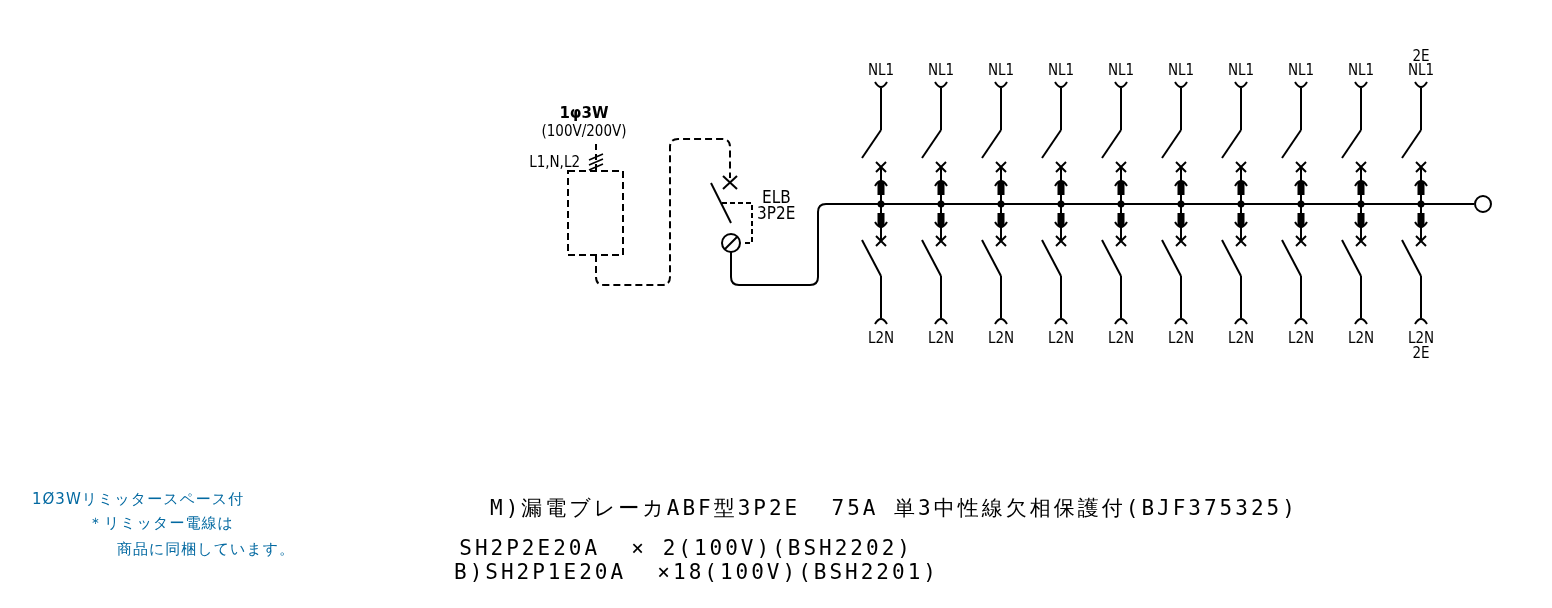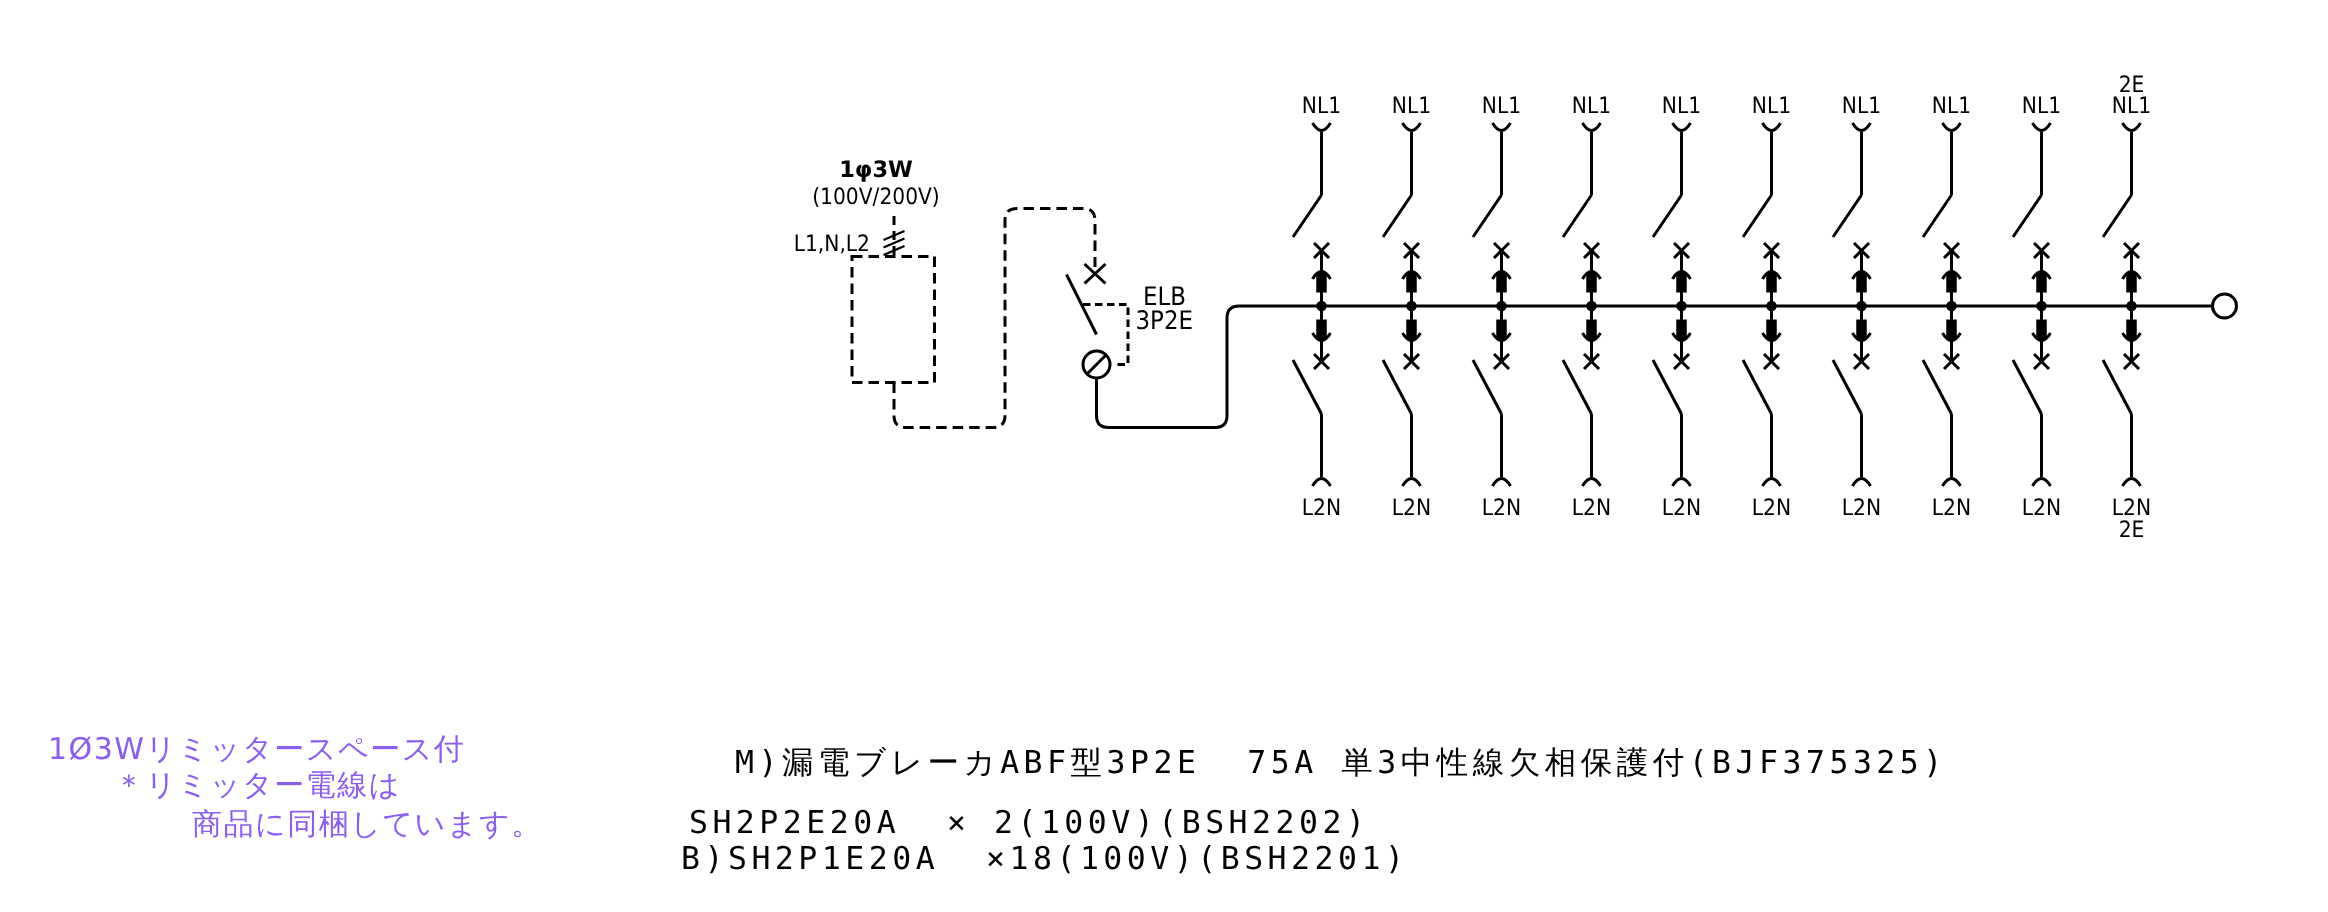--- a/index.html
+++ b/index.html
@@ -1,21 +1,21 @@
 <!DOCTYPE html>
 <html><head>
 <meta charset="utf-8">
 <style>
   html, body { margin: 0; padding: 0; background: #ffffff; }
   body { width: 1552px; height: 608px; position: relative; overflow: hidden; }
   #diagram { position: absolute; left: 0; top: 0; width: 1552px; height: 608px; }
   .lbl { font-family: "DejaVu Sans", sans-serif; font-size: 15px; fill: #000; font-stretch: condensed; }
   .lbl-bold { font-family: "DejaVu Sans", sans-serif; font-size: 15px; font-weight: bold; fill: #000; }
   .note { position: absolute; font-family: "DejaVu Sans Mono", monospace; font-size: 21px; color: #000; white-space: pre; letter-spacing: 3px; line-height: 20px; }
-  .note-jp { position: absolute; font-family: "DejaVu Sans", sans-serif; font-size: 20px; color: #8b5cf6; white-space: pre; line-height: 22px; letter-spacing: 1px; }
+  .note-jp { position: absolute; font-family: "DejaVu Sans", sans-serif; font-size: 15px; color: #0369a1; white-space: pre; line-height: 22px; letter-spacing: 1px; }
 </style>
 </head>
 <body>
 
 <svg id="diagram" xmlns="http://www.w3.org/2000/svg" width="1552" height="608" viewBox="0 0 1552 608">
   <g stroke="#000" stroke-width="2" fill="none">
 
     <line x1="596" y1="144" x2="596" y2="172" stroke-dasharray="6,4"></line>
     <g stroke-width="1.5">
       <line x1="589" y1="160" x2="603" y2="154"></line>
@@ -255,18 +255,18 @@
   <g class="lbl-group">
     <text class="lbl-bold" x="584" y="118" text-anchor="middle">1φ3W</text>
     <text class="lbl" x="584" y="136" text-anchor="middle">(100V/200V)</text>
     <text class="lbl" x="580" y="167" text-anchor="end">L1,N,L2</text>
     <text class="lbl" x="762" y="203" text-anchor="start" style="font-size:17px">ELB</text>
     <text class="lbl" x="757" y="219" text-anchor="start" style="font-size:17px">3P2E</text>
   </g>
 </svg>
 
 <div class="note-jp" style="left:32px; top:488px;">1Ø3Wリミッタースペース付</div>
-<div class="note-jp" style="left:76px; top:512px;">＊リミッター電線は</div>
-<div class="note-jp" style="left:128px; top:538px;">商品に同梱しています。</div>
+<div class="note-jp" style="left:88px; top:512px;">＊リミッター電線は</div>
+<div class="note-jp" style="left:117px; top:538px;">商品に同梱しています。</div>
 
 <div class="note" style="left:454px; top:498px;padding-left:36px;">M)漏電ブレーカABF型3P2E  75A 単3中性線欠相保護付(BJF375325)</div>
 <div class="note" style="left:454px; top:518px;margin-top:44px;">B)SH2P1E20A  ×18(100V)(BSH2201)</div>
 <div class="note" style="left:428px; top:538px;">  SH2P2E20A  × 2(100V)(BSH2202)</div>
 
 </body></html>

